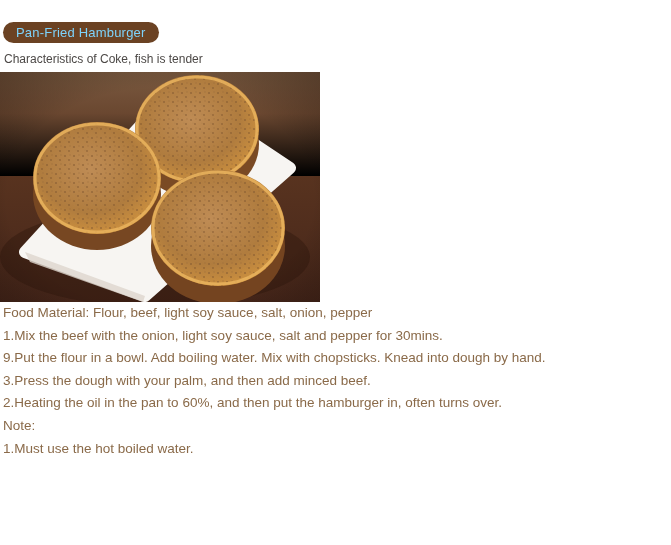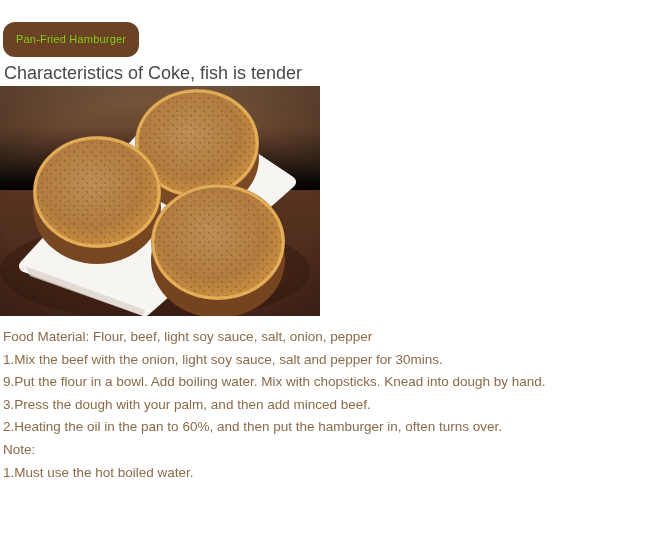--- a/index.html
+++ b/index.html
@@ -6,46 +6,46 @@
   body {
     width: 671px; height: 545px;
     font-family: "Liberation Sans", "DejaVu Sans", sans-serif;
     overflow: hidden;
   }
   .page { padding: 22px 0 0 3px; }
 
   .badge {
     display: inline-block;
     background: #6b4223;
-    color: #84cc16;
-    font-size: 11px;
+    color: #7dd3fc;
+    font-size: 13px;
     line-height: 17px;
-    padding: 9px 13px;
+    padding: 2px 13px;
     border-radius: 12px;
     letter-spacing: 0.2px;
   }
 
   .subtitle {
     margin-top: 7px;
     margin-left: 1px;
     color: #4c4846;
-    font-size: 18px;
+    font-size: 12px;
     line-height: 19px;
   }
 
   .photo {
     margin-top: 3px;
     margin-left: -3px;
     width: 320px;
     height: 230px;
     display: block;
   }
   .photo svg { display: block; }
 
-  .body-text { margin-top: 10px; margin-left: 0; }
+  .body-text { margin-left: 0; }
   .body-text p {
     margin: 0;
     color: #8a6a49;
     font-size: 13.5px;
     line-height: 22.6px;
     white-space: nowrap;
   }
 </style>
 </head>
 <body>

